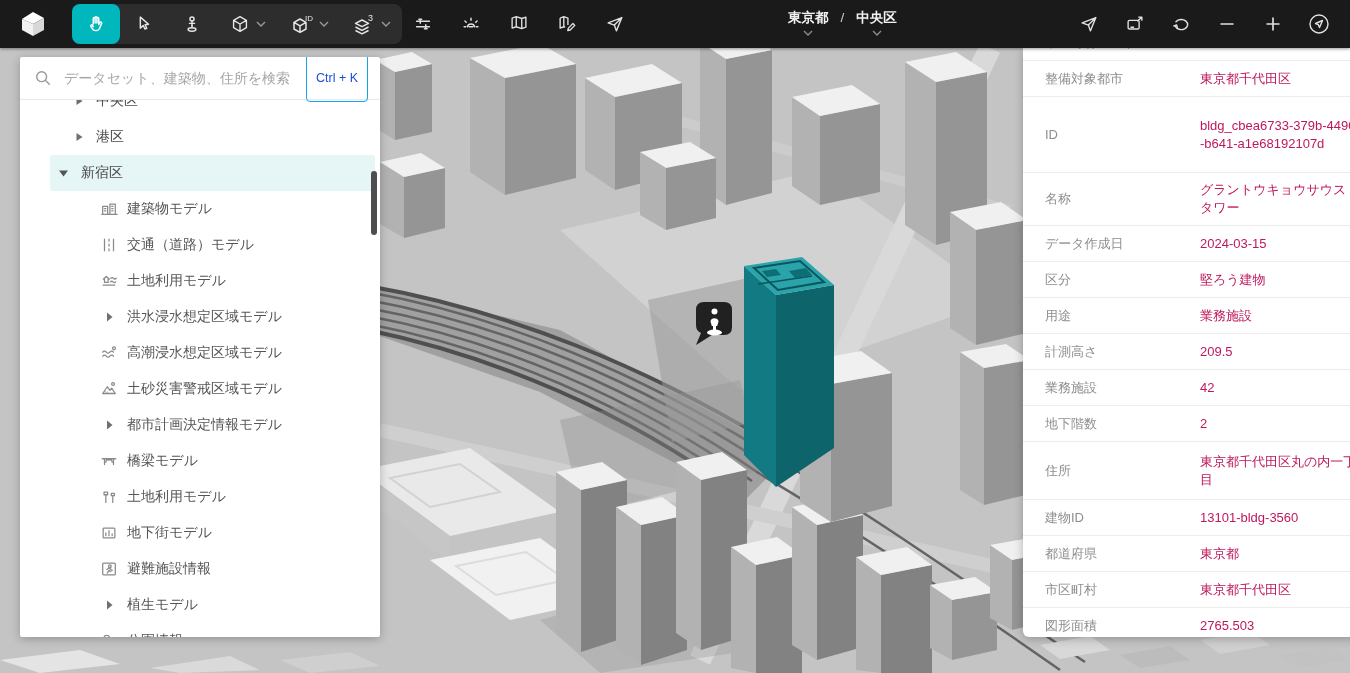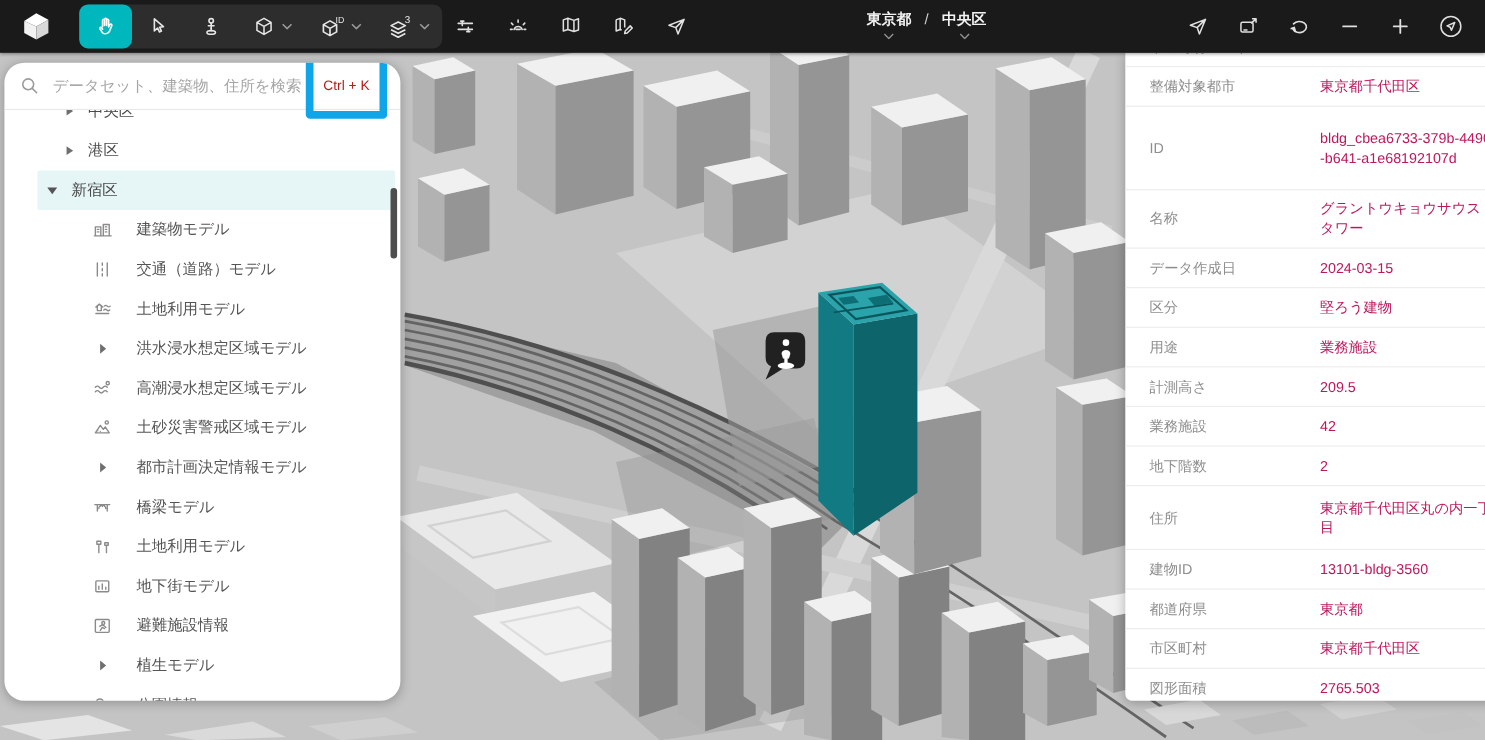--- a/index.html
+++ b/index.html
@@ -20,34 +20,34 @@
   .gbtn.active{background:#00b7bd;border-radius:8px;}
   .chev{margin-left:5px;}
   .lonebtns{position:absolute;left:404px;top:4px;height:40px;display:flex;gap:10px;}
   .lbtn{width:38px;height:40px;display:flex;align-items:center;justify-content:center;cursor:pointer;}
   .crumbs{position:absolute;left:788px;top:6px;height:40px;display:flex;align-items:flex-start;gap:12px;}
   .crumb{display:flex;flex-direction:column;align-items:center;cursor:pointer;}
   .crumb .t{color:#f2f2f2;font-size:13.5px;font-weight:bold;line-height:24px;}
   .crumb-sep{color:#cfcfcf;font-size:13.5px;line-height:24px;}
   .rightbtns{position:absolute;right:12px;top:4px;height:40px;display:flex;gap:8px;}
   
-  .sidebar{position:absolute;left:4px;top:57px;width:360px;height:580px;background:#fff;
-           border-radius:18px;box-shadow:0 2px 10px rgba(0,0,0,.25);z-index:20;overflow:hidden;}
+  .sidebar{position:absolute;left:20px;top:57px;width:360px;height:580px;background:#fff;
+           border-radius:2px;box-shadow:0 2px 10px rgba(0,0,0,.25);z-index:20;overflow:hidden;}
   .searchrow{height:43px;display:flex;align-items:center;padding:0 12px 0 14px;border-bottom:1px solid #e8e8e8;}
   .searchinput{flex:1;border:0;outline:none;font-size:14px;color:#444;margin-left:10px;
                font-family:"Liberation Sans","DejaVu Sans",sans-serif;}
   .searchinput::placeholder{color:#a6a6a6;}
-  .kbd{border:7px solid #0ea5e9;border-radius:4px;color:#b91c1c;font-size:12.5px;padding:16px 9px;white-space:nowrap;}
+  .kbd{border:1px solid #0ea5e9;border-radius:4px;color:#1d4ed8;font-size:12.5px;padding:16px 9px;white-space:nowrap;}
   .tree{height:557px;overflow:hidden;position:relative;}
   .treelist{margin-top:-17px;}
   .trow{height:36px;display:flex;align-items:center;font-size:14px;color:#555;cursor:pointer;}
   .trow.district{padding-left:54px;color:#4a4a4a;}
   .trow.model{padding-left:80px;}
   .trow .lab{margin-left:12px;white-space:nowrap;}
-  .trow.model .lab{margin-left:22px;}
+  .trow.model .lab{margin-left:9px;}
   .trow.selected{background:#e6f5f6;margin-left:30px;margin-right:5px;border-radius:2px;padding-left:8px;}
   .ticon{width:18px;height:18px;display:flex;align-items:center;justify-content:center;flex:0 0 18px;}
   .sb-scroll{position:absolute;right:3px;top:114px;width:6px;height:64px;background:#4e4e4e;border-radius:3px;z-index:25;}
   
   .infopanel{position:absolute;left:1023px;top:48px;width:350px;height:589px;background:#fff;
              border-radius:0 0 6px 6px;box-shadow:0 2px 10px rgba(0,0,0,.25);z-index:20;overflow:hidden;}
   .irow{display:flex;align-items:center;min-height:36px;padding:0 14px 0 22px;border-bottom:1px solid #ececec;}
   .irow:last-child{border-bottom:none;}
   .il{width:155px;flex:0 0 155px;color:#8e8e8e;font-size:13px;}
   .iv{flex:1;color:#be185d;font-size:13px;line-height:18px;padding:8px 0;word-break:break-all;}

